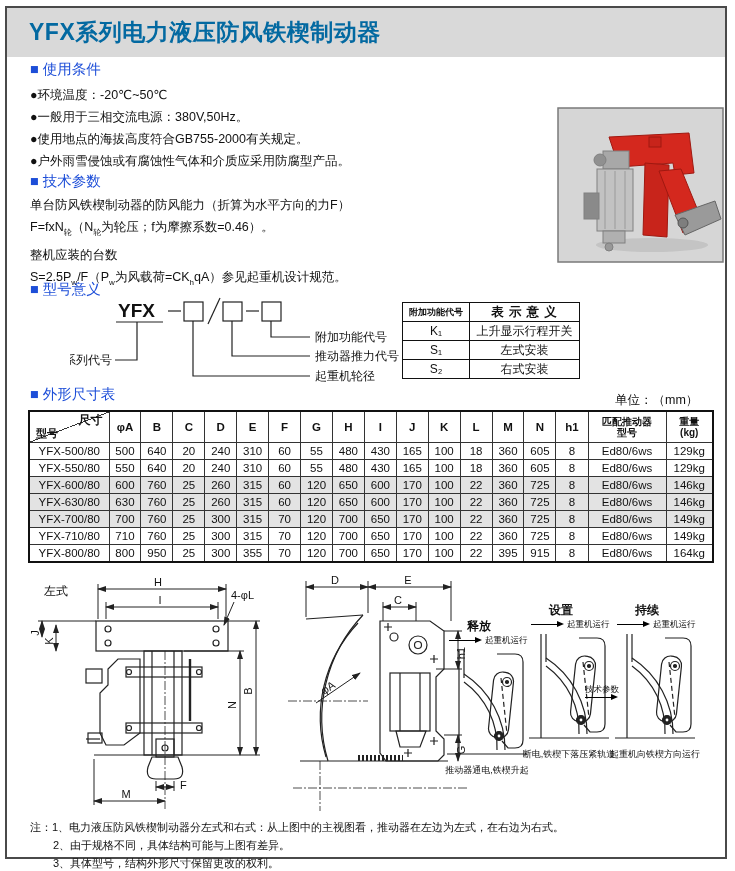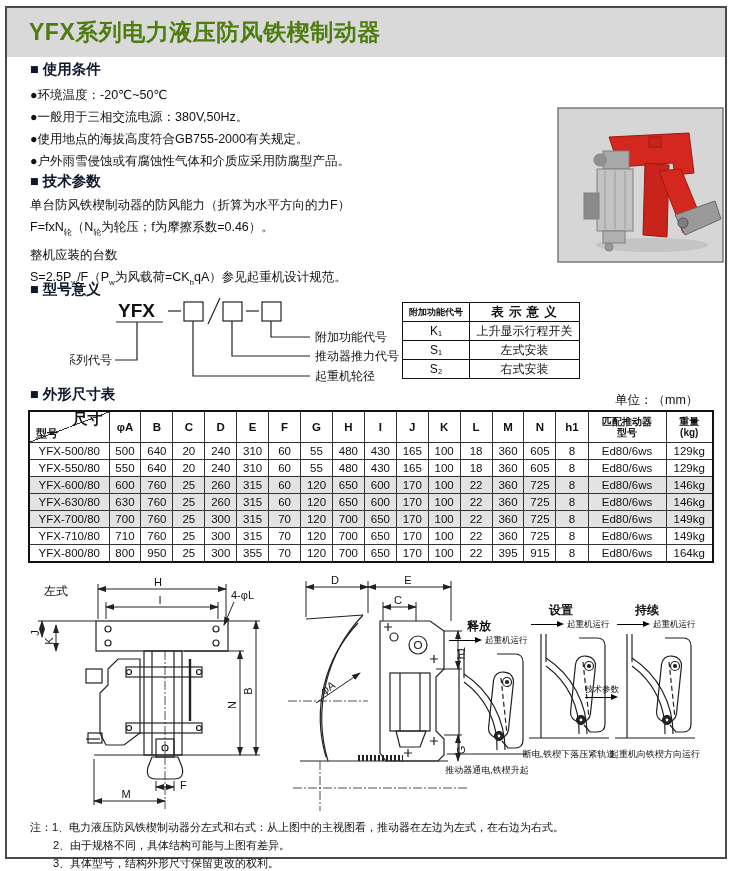--- a/index.html
+++ b/index.html
@@ -10,22 +10,22 @@
   }
   .page{
     position:absolute;left:5px;top:6px;width:722px;height:853px;
     border:2px solid #4a4a4a;background:#fff;box-sizing:border-box;
   }
   
   .title-band{
     position:absolute;left:0;top:0;width:100%;height:49px;background:#d9d9d9;
     display:flex;align-items:center;box-sizing:border-box;padding-left:22px;
   }
-  .title-band .t{font-size:23px;font-weight:bold;letter-spacing:.5px;color:#4d7c0f;}
-  h3.sec{position:absolute;margin:0;font-size:14.5px;font-weight:bold;color:#0f172a;white-space:nowrap;}
+  .title-band .t{font-size:23px;font-weight:bold;letter-spacing:.5px;color:#0369a1;}
+  h3.sec{position:absolute;margin:0;font-size:14.5px;font-weight:normal;color:#1d4ed8;white-space:nowrap;}
   .blk{position:absolute;font-size:12.5px;line-height:22px;white-space:nowrap;}
   .blk ul{list-style:none;margin:0;padding:0;}
   sub{font-size:8px;}
   
   .photo{position:absolute;left:550px;top:99px;width:167px;height:156px;}
   
   .model-svg{position:absolute;left:63px;top:287px;}
   svg text{fill:#111;}
   .mini-table{position:absolute;left:395px;top:294px;border-collapse:collapse;table-layout:fixed;width:178px;font-size:12px;text-align:center;}
   .mini-table th,.mini-table td{border:1.6px solid #111;height:18px;padding:0 2px;overflow:hidden;white-space:nowrap;}
@@ -34,21 +34,21 @@
   
   .unit{position:absolute;left:608px;top:384px;font-size:12.5px;white-space:nowrap;}
   
   .dim-table{position:absolute;left:21px;top:402px;width:686px;border-collapse:collapse;table-layout:fixed;
     font-size:11.5px;text-align:center;border:2px solid #111;}
   .dim-table th,.dim-table td{border:1px solid #333;padding:0;height:16px;line-height:15px;overflow:hidden;white-space:nowrap;}
   .dim-table thead th{height:30px;font-weight:bold;}
   .dim-table th.wide{font-size:10px;line-height:11px;white-space:pre-line;font-weight:bold;}
   .dim-table tr.shaded td{background:#e3e3e3;}
   th.diag{position:relative;background:linear-gradient(to bottom right,#fff 49.2%,#333 49.2%,#333 50.8%,#fff 50.8%);}
-  th.diag .dt{position:absolute;top:1px;right:6px;font-size:15px;font-weight:bold;font-family:Liberation Mono, monospace;}
+  th.diag .dt{position:absolute;top:1px;right:6px;font-size:12px;font-weight:bold;}
   th.diag .db{position:absolute;bottom:1px;left:6px;font-size:11px;font-weight:bold;}
   
   .draw{position:absolute;}
   .state{position:absolute;top:594px;width:80px;height:168px;}
   .state-title{position:absolute;left:20px;top:0;font-size:12px;font-weight:bold;white-space:nowrap;}
   .state-arrow{position:absolute;left:2px;top:18px;height:10px;}
   .state-arrow .shaft{position:absolute;left:0;top:4px;width:26px;border-top:1.5px solid #000;}
   .state-arrow .ah{position:absolute;left:26px;top:1px;width:0;height:0;border-left:7px solid #000;border-top:3.5px solid transparent;border-bottom:3.5px solid transparent;}
   .state-arrow .alabel{position:absolute;left:36px;top:-1px;font-size:8.5px;white-space:nowrap;}
   .state-svg{position:absolute;left:0;top:30px;}

